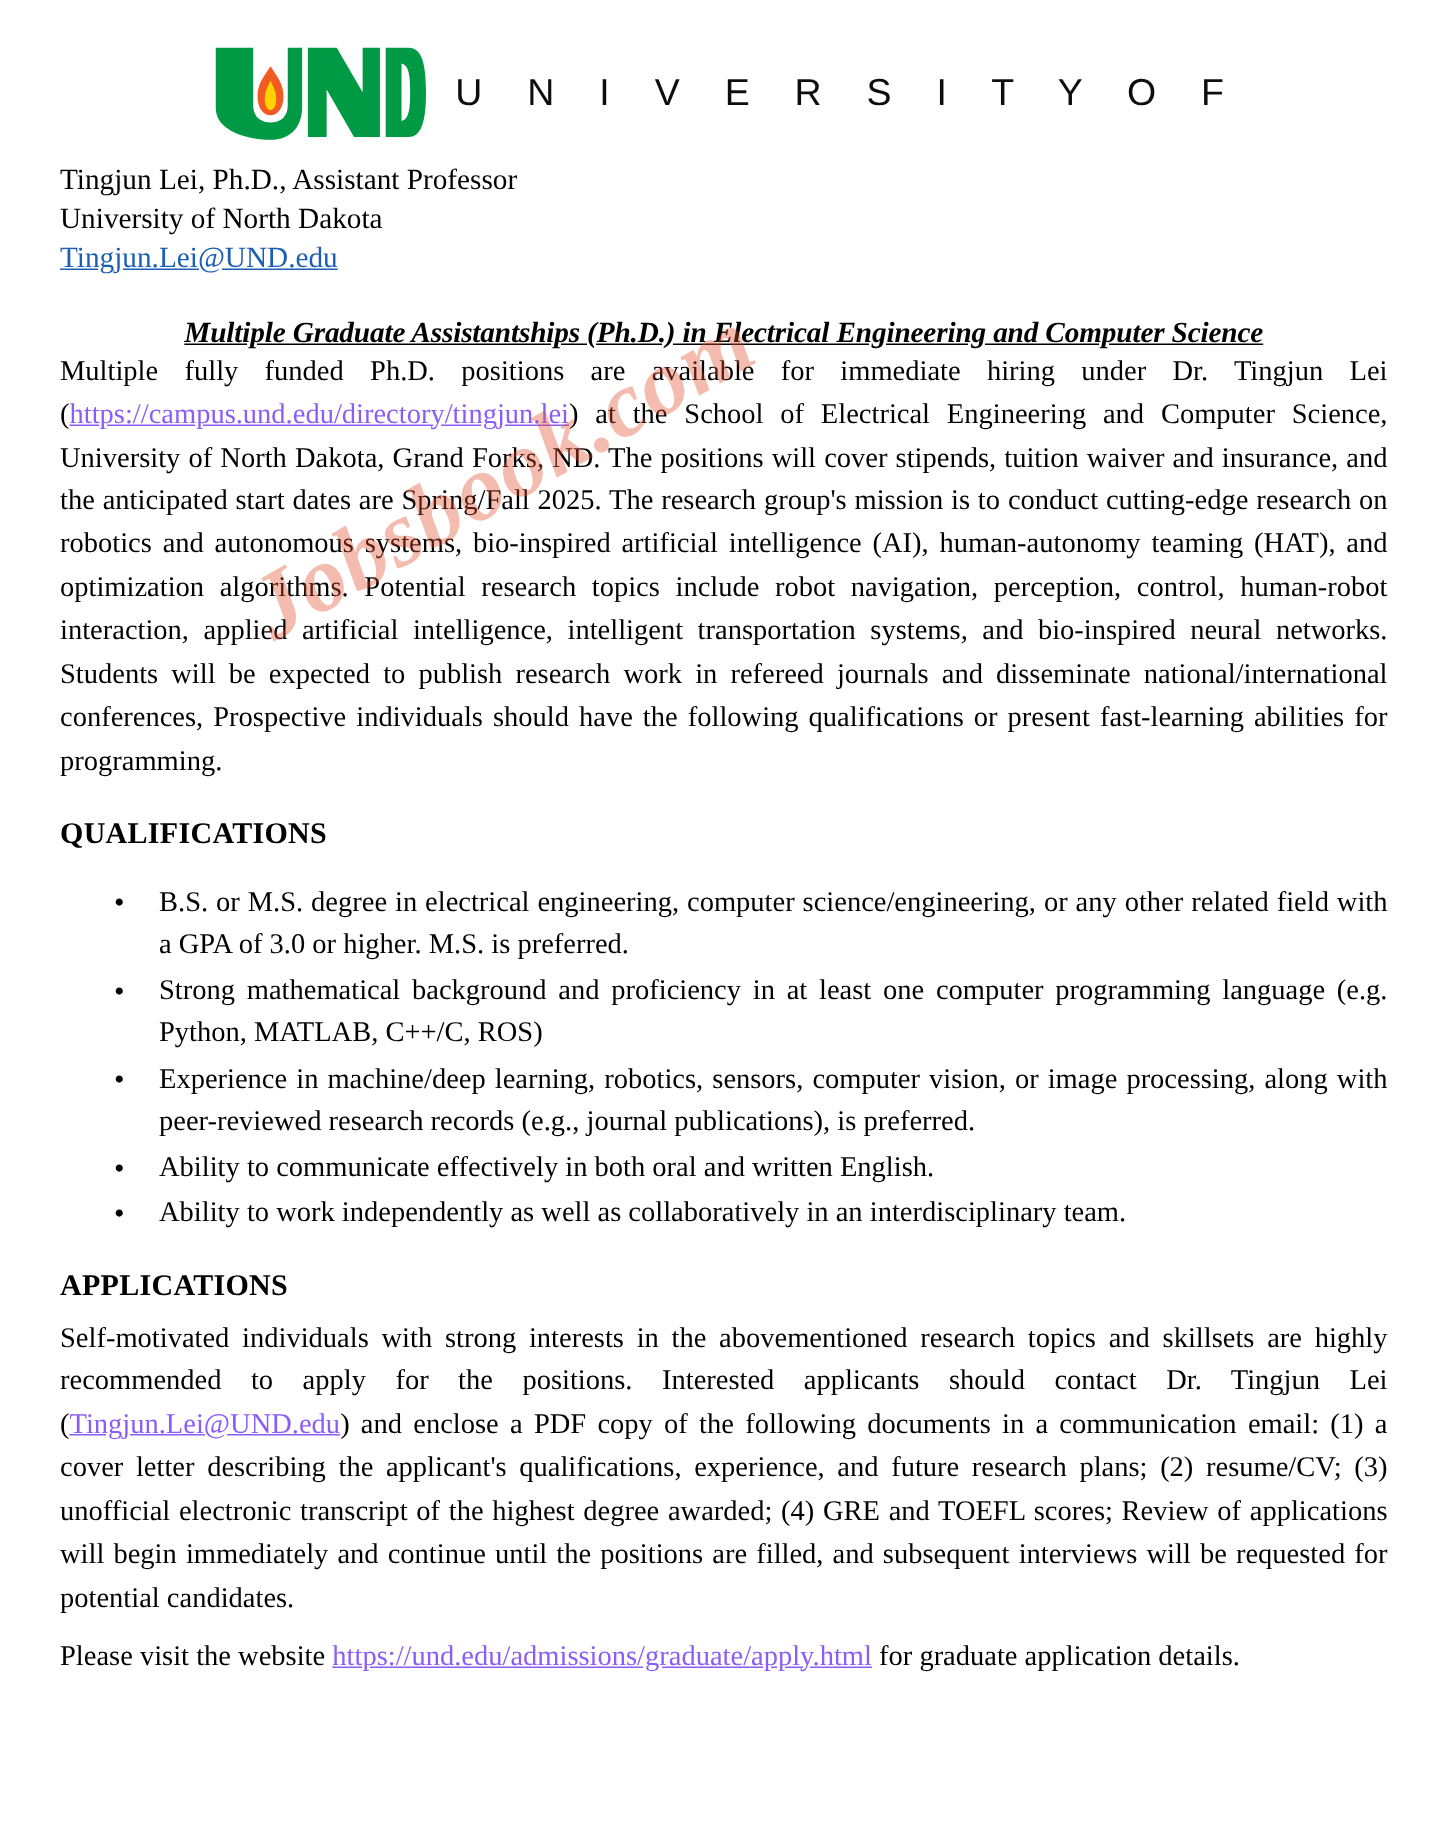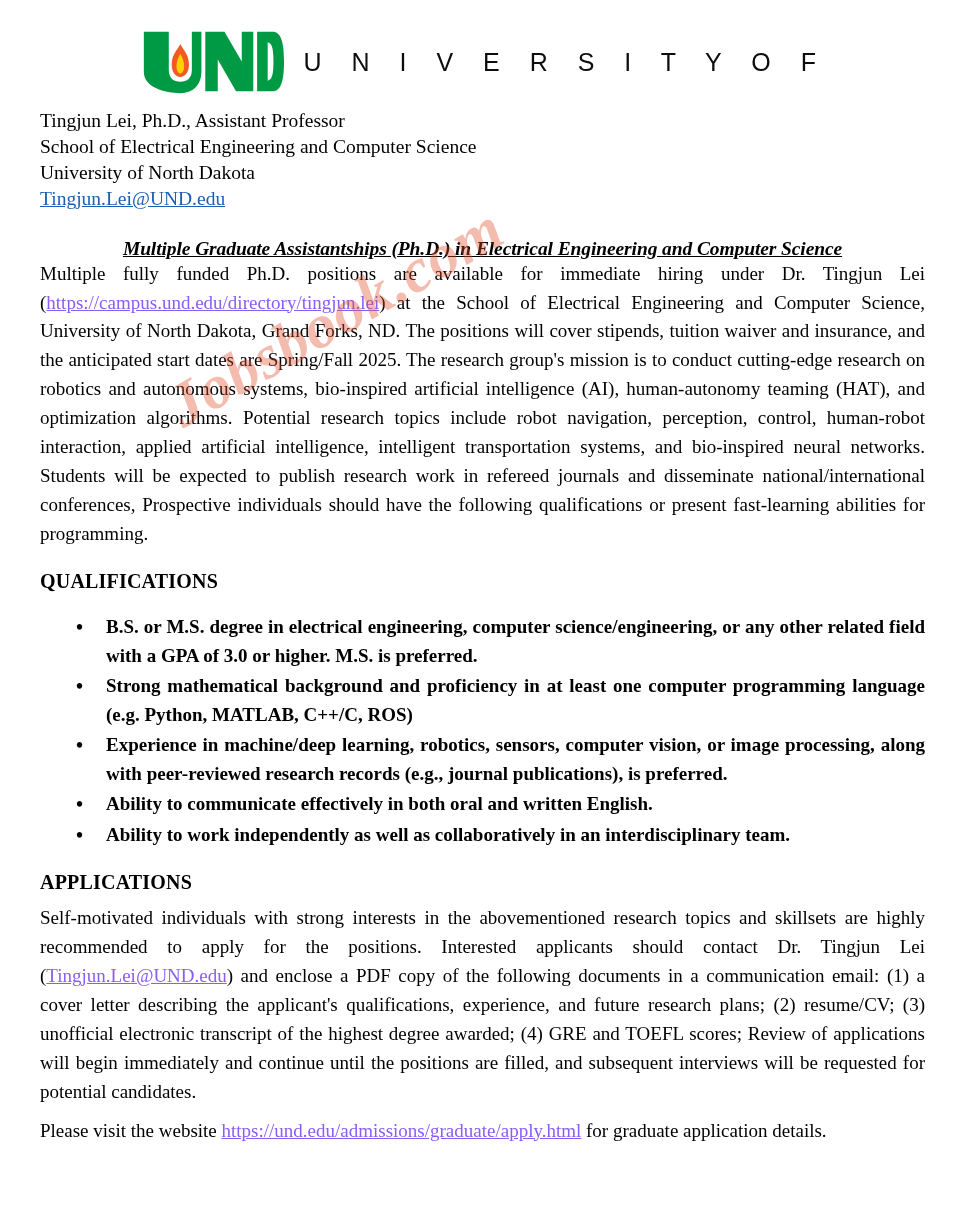--- a/index.html
+++ b/index.html
@@ -105,21 +105,20 @@
   p.body a, .link {
     color: #8b5cf6;
     text-decoration: underline;
   }
 
   
   ul.quals {
     margin: 20px 0 0 0;
     padding-left: 58px;
     list-style: none;
-    font-weight: bold;
   }
   ul.quals li {
     font-size: 19px;
     line-height: 1.5;
     text-align: justify;
     margin-bottom: 2px;
     position: relative;
     padding-left: 8px;
   }
   ul.quals li:before {
@@ -177,21 +176,20 @@
           <path d="M84 58 C79 68 76 74 76 84 C76 93 80 99 84 99 C88 99 92 93 92 84 C92 74 89 68 84 58 Z" fill="#ffd200"></path>
         </svg>
       </div>
       <div class="wordmark">
         <div class="line1">U N I V E R S I T Y   O F</div>
       </div>
     </div>
 
     <div class="contact">
       <div>Tingjun Lei, Ph.D., Assistant Professor</div>
-      <div>School of Electrical Engineering and Computer Science</div>
       <div>University of North Dakota</div>
       <div><a href="#" class="link">Tingjun.Lei@UND.edu</a></div>
     </div>
 
     <h1 class="doc-title">Multiple Graduate Assistantships (Ph.D.) in Electrical Engineering and Computer Science</h1>
 
     <p class="body"><span>Multiple fully funded Ph.D. positions are available for immediate hiring under Dr. Tingjun Lei (</span><a href="#" class="link">https://campus.und.edu/directory/tingjun.lei</a><span>) at the School of Electrical Engineering and Computer Science, University of North Dakota, Grand Forks, ND. The positions will cover stipends, tuition waiver and insurance, and the anticipated start dates are Spring/Fall 2025. The research group's mission is to conduct cutting-edge research on robotics and autonomous systems, bio-inspired artificial intelligence (AI), human-autonomy teaming (HAT), and optimization algorithms. Potential research topics include robot navigation, perception, control, human-robot interaction, applied artificial intelligence, intelligent transportation systems, and bio-inspired neural networks. Students will be expected to publish research work in refereed journals and disseminate national/international conferences, Prospective individuals should have the following qualifications or present fast-learning abilities for programming.</span></p>
 
     <h2 class="section">QUALIFICATIONS</h2>
     <ul class="quals">

